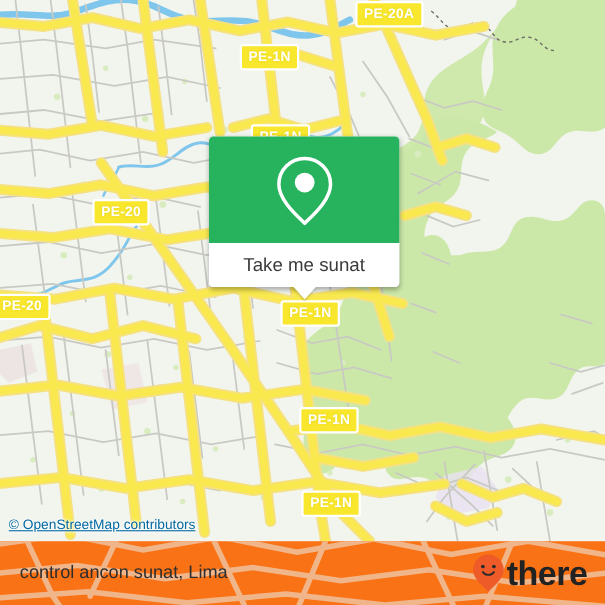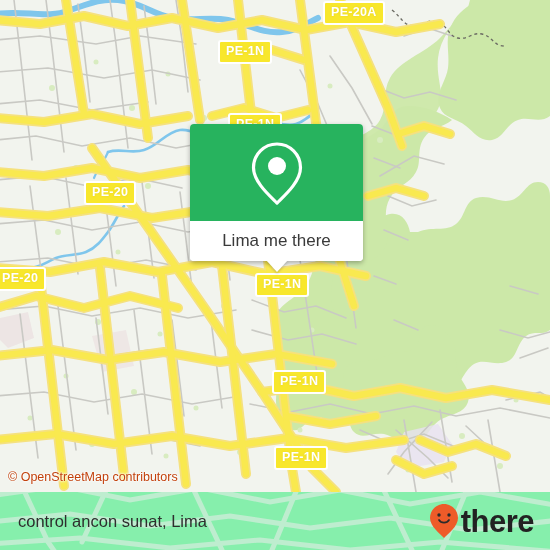--- a/index.html
+++ b/index.html
@@ -27,23 +27,24 @@
     line-height:1;
     padding:3px 6px 4px 6px;
     white-space:nowrap;
     text-shadow:0 0 2px rgba(230,210,40,.9);
     box-sizing:border-box;
   }
 
   
   #attrib{
     position:absolute;left:8px;top:470px;
-    font-size:12.5px;color:#c2410c;
+    font-size:12.5px;color:#0369a1;
     text-shadow:0 0 3px #fff,0 0 3px #fff,0 0 2px #fff;
     white-space:nowrap;
+    text-decoration:underline;
   }
 
   
   #card{
     position:absolute;left:190px;top:124px;width:173px;
     border-radius:4px;background:#ffffff;
     box-shadow:0 2px 5px rgba(0,0,0,.30);
     overflow:visible;
   }
   #card-green{
@@ -58,21 +59,21 @@
   #card-tail{
     position:absolute;left:50%;bottom:-11px;margin-left:-11px;
     width:0;height:0;
     border-left:11px solid transparent;
     border-right:11px solid transparent;
     border-top:12px solid #ffffff;
     filter:drop-shadow(0 2px 1px rgba(0,0,0,.16));
   }
 
   
-  #footer{position:absolute;left:0;top:492px;width:550px;height:58px;background:#86efac;overflow:hidden;}
+  #footer{position:absolute;left:0;top:492px;width:550px;height:58px;background:#f97316;overflow:hidden;}
   #footer-watermark{position:absolute;left:0;top:0;width:550px;height:58px;opacity:.55;}
   #footer-title{
     position:absolute;left:18px;top:50%;transform:translateY(-50%);
     font-size:16.5px;color:#2e2e2e;white-space:nowrap;
   }
   #brand{
     position:absolute;right:16px;top:50%;transform:translateY(-50%);
     display:flex;align-items:center;gap:2px;
   }
   #brand-word{font-size:31px;font-weight:bold;color:#222222;letter-spacing:-.5px;line-height:1;}
@@ -326,21 +327,21 @@
 
     <div id="attrib">© OpenStreetMap contributors</div>
 
     <div id="card">
       <div id="card-green">
         <svg width="56" height="66" viewBox="0 0 56 66">
           <path d="M28 4 C 15 4 4.5 14.5 4.5 27.5 C 4.5 42 21 56 28 63 C 35 56 51.5 42 51.5 27.5 C 51.5 14.5 41 4 28 4 Z" fill="none" stroke="#ffffff" stroke-width="3.2" stroke-linejoin="round"></path>
           <circle cx="28" cy="26" r="9" fill="#ffffff"></circle>
         </svg>
       </div>
-      <div id="card-label">Lima me there</div>
+      <div id="card-label">Take me sunat</div>
       <div id="card-tail"></div>
     </div>
   </div>
 
   <div id="footer">
     <svg id="footer-watermark" viewBox="0 0 550 58">
       <g fill="none" stroke="#ececec" stroke-width="5" stroke-linecap="round">
         <path d="M-10 4 L 60 -6 L 130 8 L 200 -4 L 270 10 L 340 -2 L 410 12 L 480 0 L 560 14"></path>
         <path d="M-10 30 L 70 22 L 150 34 L 230 24 L 310 36 L 390 26 L 470 38 L 560 28"></path>
         <path d="M20 -10 L 34 20 L 48 50 L 62 70"></path>

